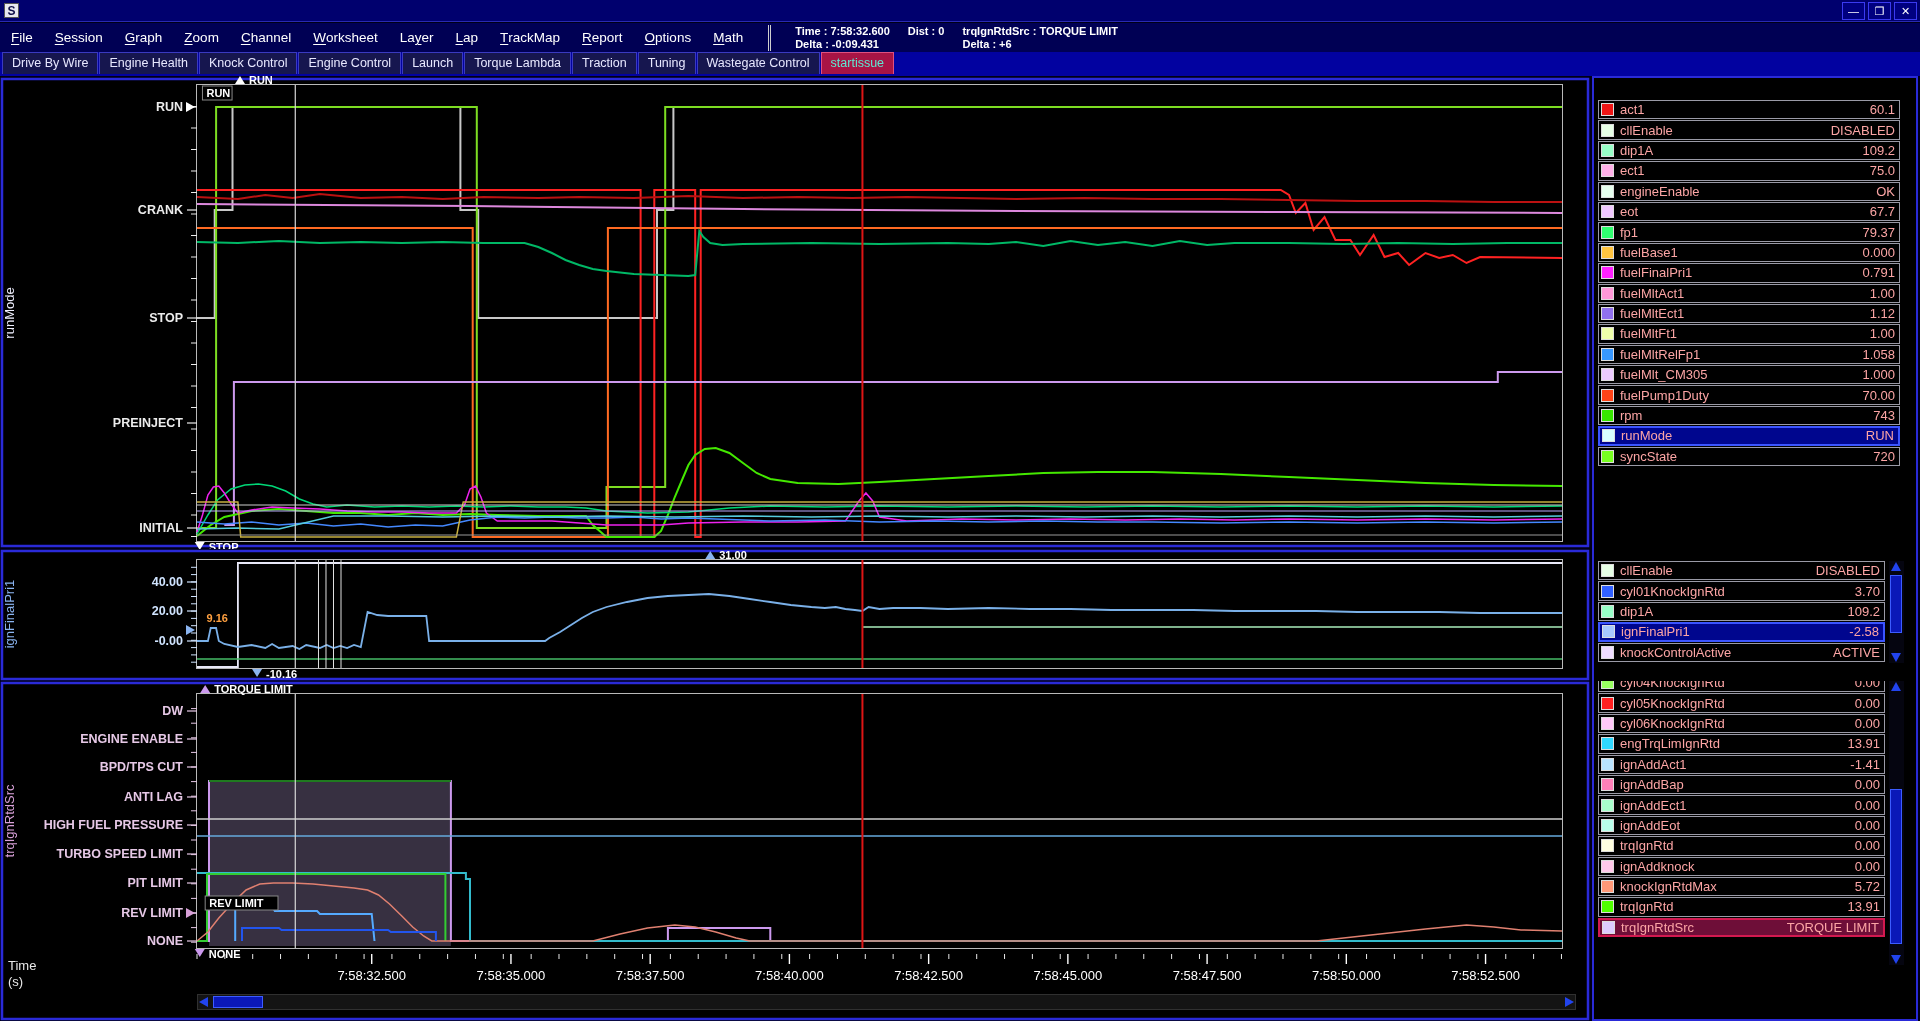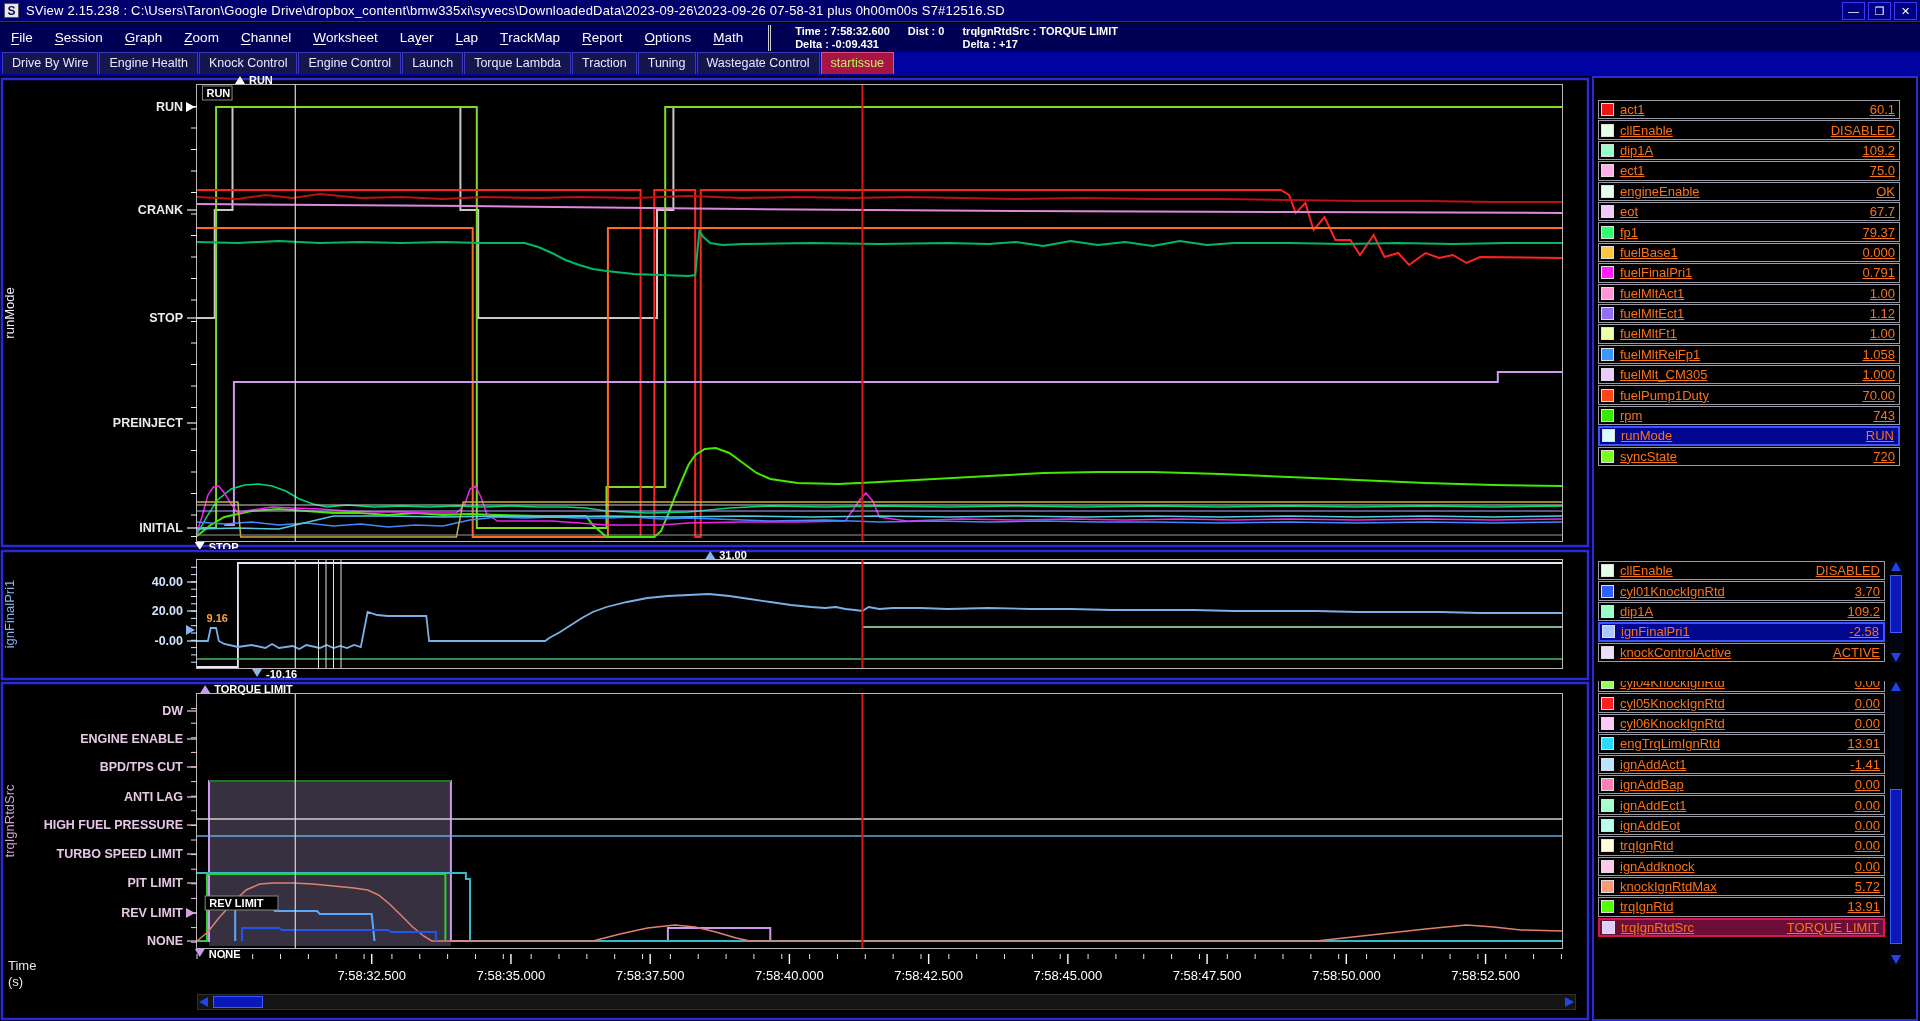--- a/index.html
+++ b/index.html
@@ -26,21 +26,21 @@
   .menu-item u { text-underline-offset:2px; }
   #menu-info { display:flex; margin-left:14px; border-left:3px double #cfcfcf; padding-left:24px;
                font-size:11px; font-weight:600; line-height:13px; }
   .info-col { margin-right:18px; white-space:nowrap; }
 
   
   #tabbar { position:absolute; left:0; top:52px; width:1920px; height:24px;
             background:#0202a0; display:flex; align-items:flex-start; padding-left:2px; }
   .tab { background:#16164f; color:#e8e8ff; font-size:12.5px; padding:3px 9px 4px 9px;
          border:1px solid #3a3ac0; border-bottom:none; margin-right:1px; white-space:nowrap; }
-  .tab.selected { background:#a81445; border-color:#e05080; color:#bef264; }
+  .tab.selected { background:#a81445; border-color:#e05080; color:#5eead4; }
 
   
   svg { position:absolute; left:0; }
   svg text { font-family:"Liberation Sans", sans-serif; }
 
   
   #time-scrollbar { position:absolute; left:197px; top:994px; width:1379px; height:16px;
                     background:#141414; border:1px solid #303030; }
   #sb-left-arrow { position:absolute; left:1px; top:2px; width:0; height:0;
                    border-top:5px solid transparent; border-bottom:5px solid transparent;
@@ -51,21 +51,21 @@
                     border-top:5px solid transparent; border-bottom:5px solid transparent;
                     border-left:9px solid #2244ee; }
 
   
   #sidebar { position:absolute; left:1592px; top:76px; width:326px; height:945px;
              background:#000000; border:2px solid #2a2ad8; }
   .legend-panel { position:absolute; left:4px; width:306px; overflow:hidden; }
   .legend-rows { position:absolute; left:0; top:0; }
   .legend-row { position:relative; height:19.4px; margin-bottom:1px; background:#000;
                 border:1px solid #9a9aa6; display:flex; align-items:center;
-                color:#f97316; font-size:13px;text-decoration:underline; }
+                color:#fca5a5; font-size:13px; }
   .legend-row.sel-blue { background:#00068e; border:2px solid #3b55ff; }
   .legend-row.sel-red  { background:#6e0e38; border:2px solid #d21950; }
   .swatch { width:13px; height:13px; border:1px solid #ddd; margin:0 6px 0 2px; flex:none; }
   .ch-label { flex:1; white-space:nowrap; overflow:hidden; }
   .ch-value { white-space:nowrap; padding-right:4px; }
   .side-scroll { position:absolute; right:0; top:0; width:15px; background:#050510; }
   .ss-up { position:absolute; top:1px; left:2px; width:0; height:0;
            border-left:5.5px solid transparent; border-right:5.5px solid transparent;
            border-bottom:9px solid #2244ee; }
   .ss-down { position:absolute; bottom:1px; left:2px; width:0; height:0;
@@ -73,21 +73,20 @@
              border-top:9px solid #2244ee; }
   .ss-thumb { position:absolute; left:1px; width:12px; background:#0a18b8; border:1px solid #3c5cff; }
 </style>
 </head>
 <body>
 
 <div id="app">
 
   <div id="titlebar">
     <div id="app-icon">S</div>
-    <div id="title-text">SView 2.15.238  :  C:\Users\Taron\Google Drive\dropbox_content\bmw335xi\syvecs\DownloadedData\2023-09-26\2023-09-26 07-58-31 plus 0h00m00s S7#12516.SD</div>
     <div id="win-buttons">
       <div class="win-btn">—</div>
       <div class="win-btn">❐</div>
       <div class="win-btn">✕</div>
     </div>
   </div>
 
   <div id="menubar">
     <div id="menu-items" style="display:flex;">
         <span class="menu-item"><u>F</u>ile</span>
@@ -106,21 +105,21 @@
     <div id="menu-info">
       <div class="info-col">
         <div>Time : 7:58:32.600</div>
         <div>Delta : -0:09.431</div>
       </div>
       <div class="info-col">
         <div>Dist : 0</div>
       </div>
       <div class="info-col">
         <div>trqIgnRtdSrc : TORQUE LIMIT</div>
-        <div>Delta : +17</div>
+        <div>Delta : +6</div>
       </div>
     </div>
   </div>
 
   <div id="tabbar">
       <div class="tab">Drive By Wire</div>
       <div class="tab">Engine Health</div>
       <div class="tab">Knock Control</div>
       <div class="tab">Engine Control</div>
       <div class="tab">Launch</div>

